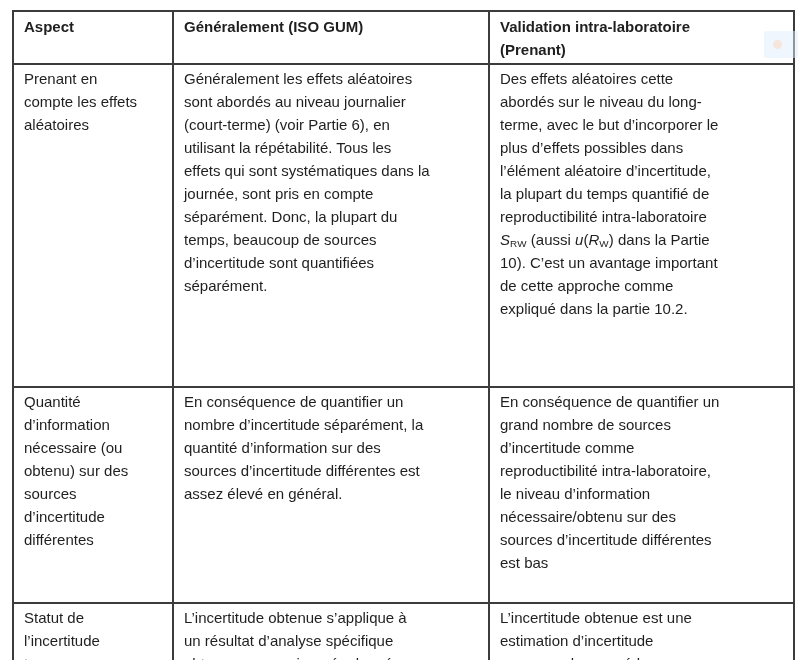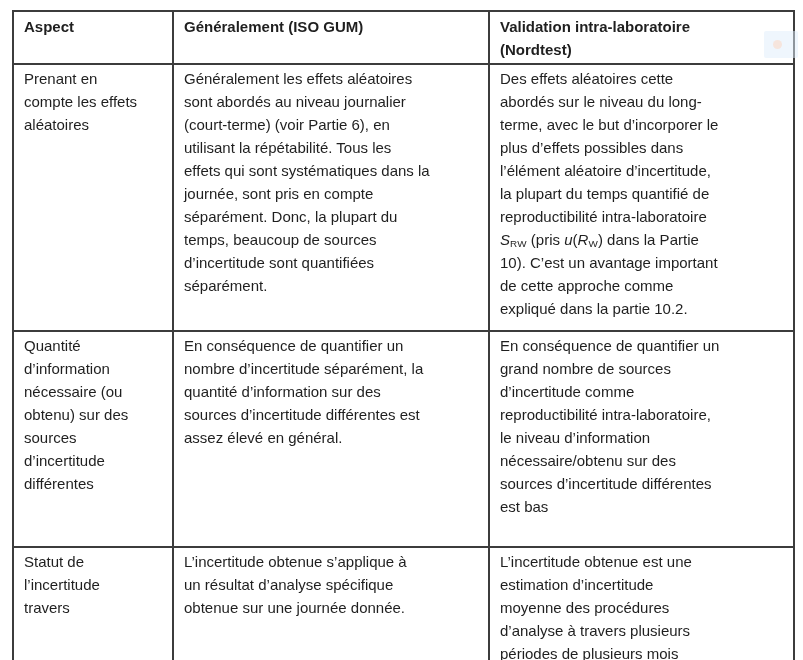--- a/index.html
+++ b/index.html
@@ -30,21 +30,21 @@
     line-height: 23px;
     padding: 2px 10px 2px;
     white-space: pre-line;
     overflow: hidden;
   }
   .cmp th { font-weight: bold; padding-top: 3px; }
   col.c1 { width: 160px; }
   col.c2 { width: 316px; }
   col.c3 { width: 305px; }
   tr.hrow { height: 51px; }
-  tr.r1 { height: 267px; }
+  tr.r1 { height: 323px; }
   tr.r2 { height: 216px; }
   tr.r3 { height: 120px; }
   .it { font-style: italic; }
   sub.sb { font-size: 0.66em; vertical-align: -0.22em; line-height: 0; letter-spacing: 0.2px; }
   .hl {
     position: absolute;
     left: 764px;
     top: 31px;
     width: 34px;
     height: 27px;
@@ -71,21 +71,21 @@
     <colgroup>
         <col class="c1">
         <col class="c2">
         <col class="c3">
       </colgroup>
     <thead>
       <tr class="hrow">
           <th>Aspect</th>
           <th>Généralement (ISO GUM)</th>
           <th>Validation intra-laboratoire
-(Nordtest)</th>
+(Prenant)</th>
         </tr>
     </thead>
     <tbody>
       <tr class="r1">
           <td>Prenant en
 compte les effets
 aléatoires</td>
           <td>Généralement les effets aléatoires
 sont abordés au niveau journalier
 (court-terme) (voir Partie 6), en
@@ -96,21 +96,21 @@
 temps, beaucoup de sources
 d’incertitude sont quantifiées
 séparément.</td>
           <td><span>Des effets aléatoires cette
 abordés sur le niveau du long-
 terme, avec le but d’incorporer le
 plus d’effets possibles dans
 l’élément aléatoire d’incertitude,
 la plupart du temps quantifié de
 reproductibilité intra-laboratoire
-</span><span class="it">S</span><sub class="sb">RW</sub><span> (pris </span><span class="it">u</span><span>(</span><span class="it">R</span><sub class="sb">W</sub><span>) dans la Partie
+</span><span class="it">S</span><sub class="sb">RW</sub><span> (aussi </span><span class="it">u</span><span>(</span><span class="it">R</span><sub class="sb">W</sub><span>) dans la Partie
 10). C’est un avantage important
 de cette approche comme
 expliqué dans la partie 10.2.</span></td>
         </tr>
       <tr class="r2">
           <td>Quantité
 d’information
 nécessaire (ou
 obtenu) sur des
 sources

